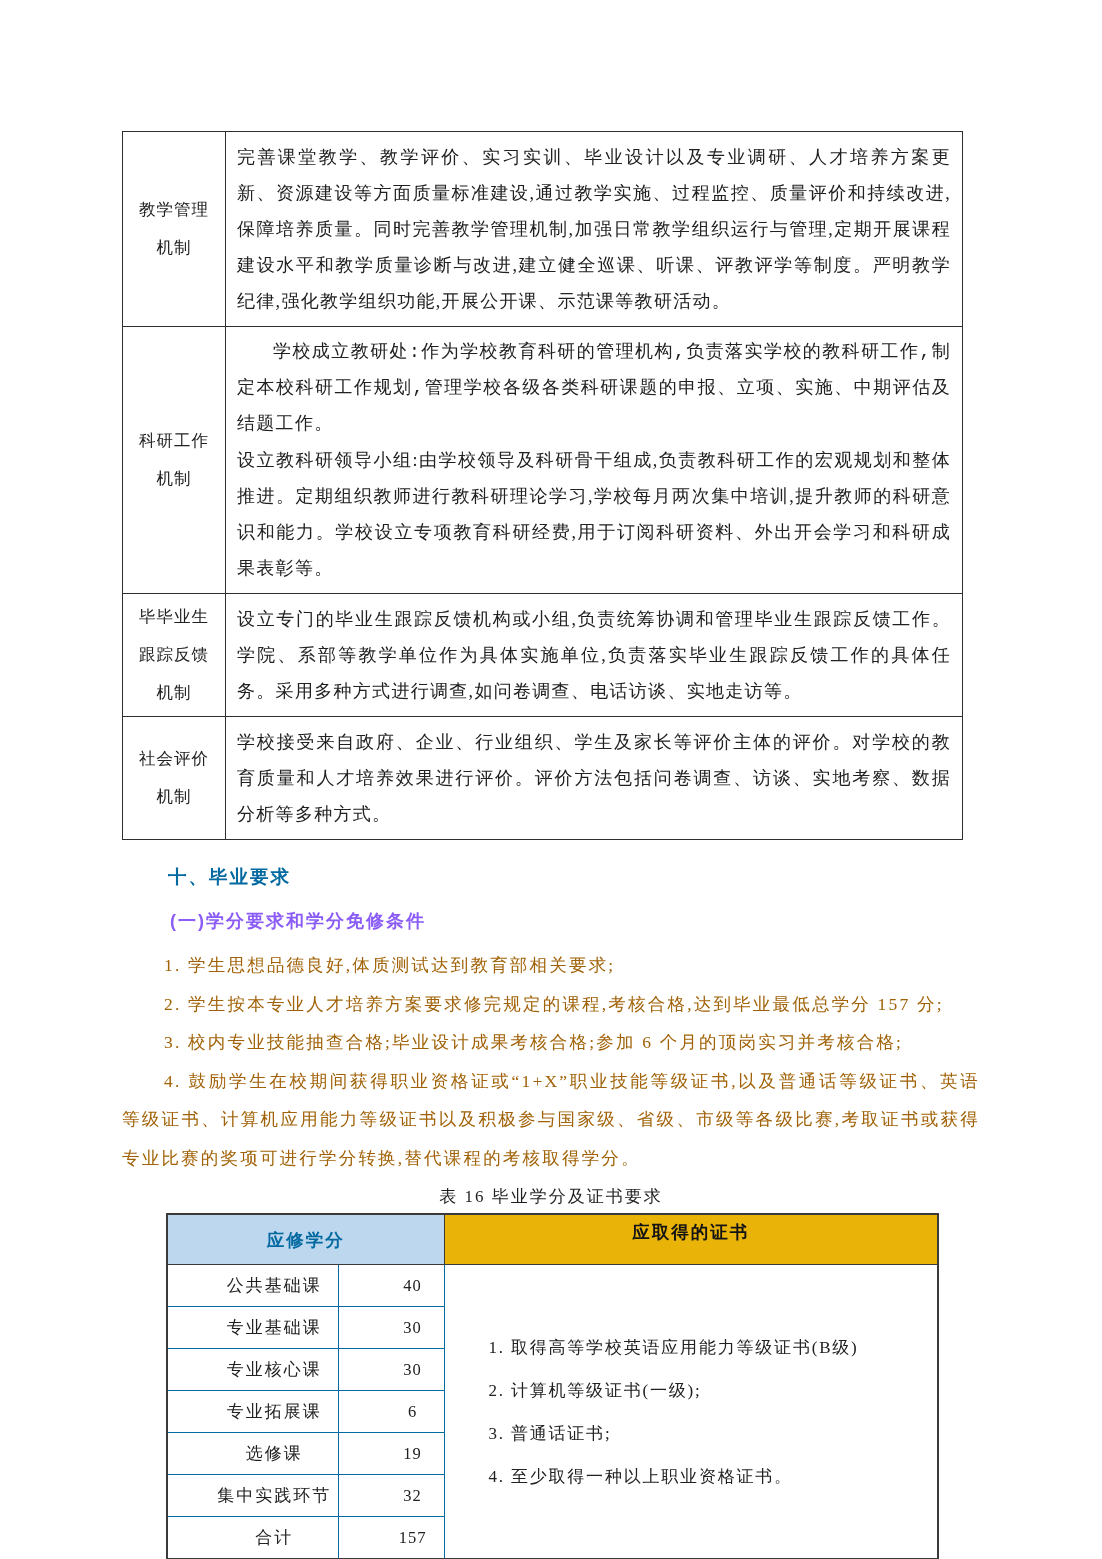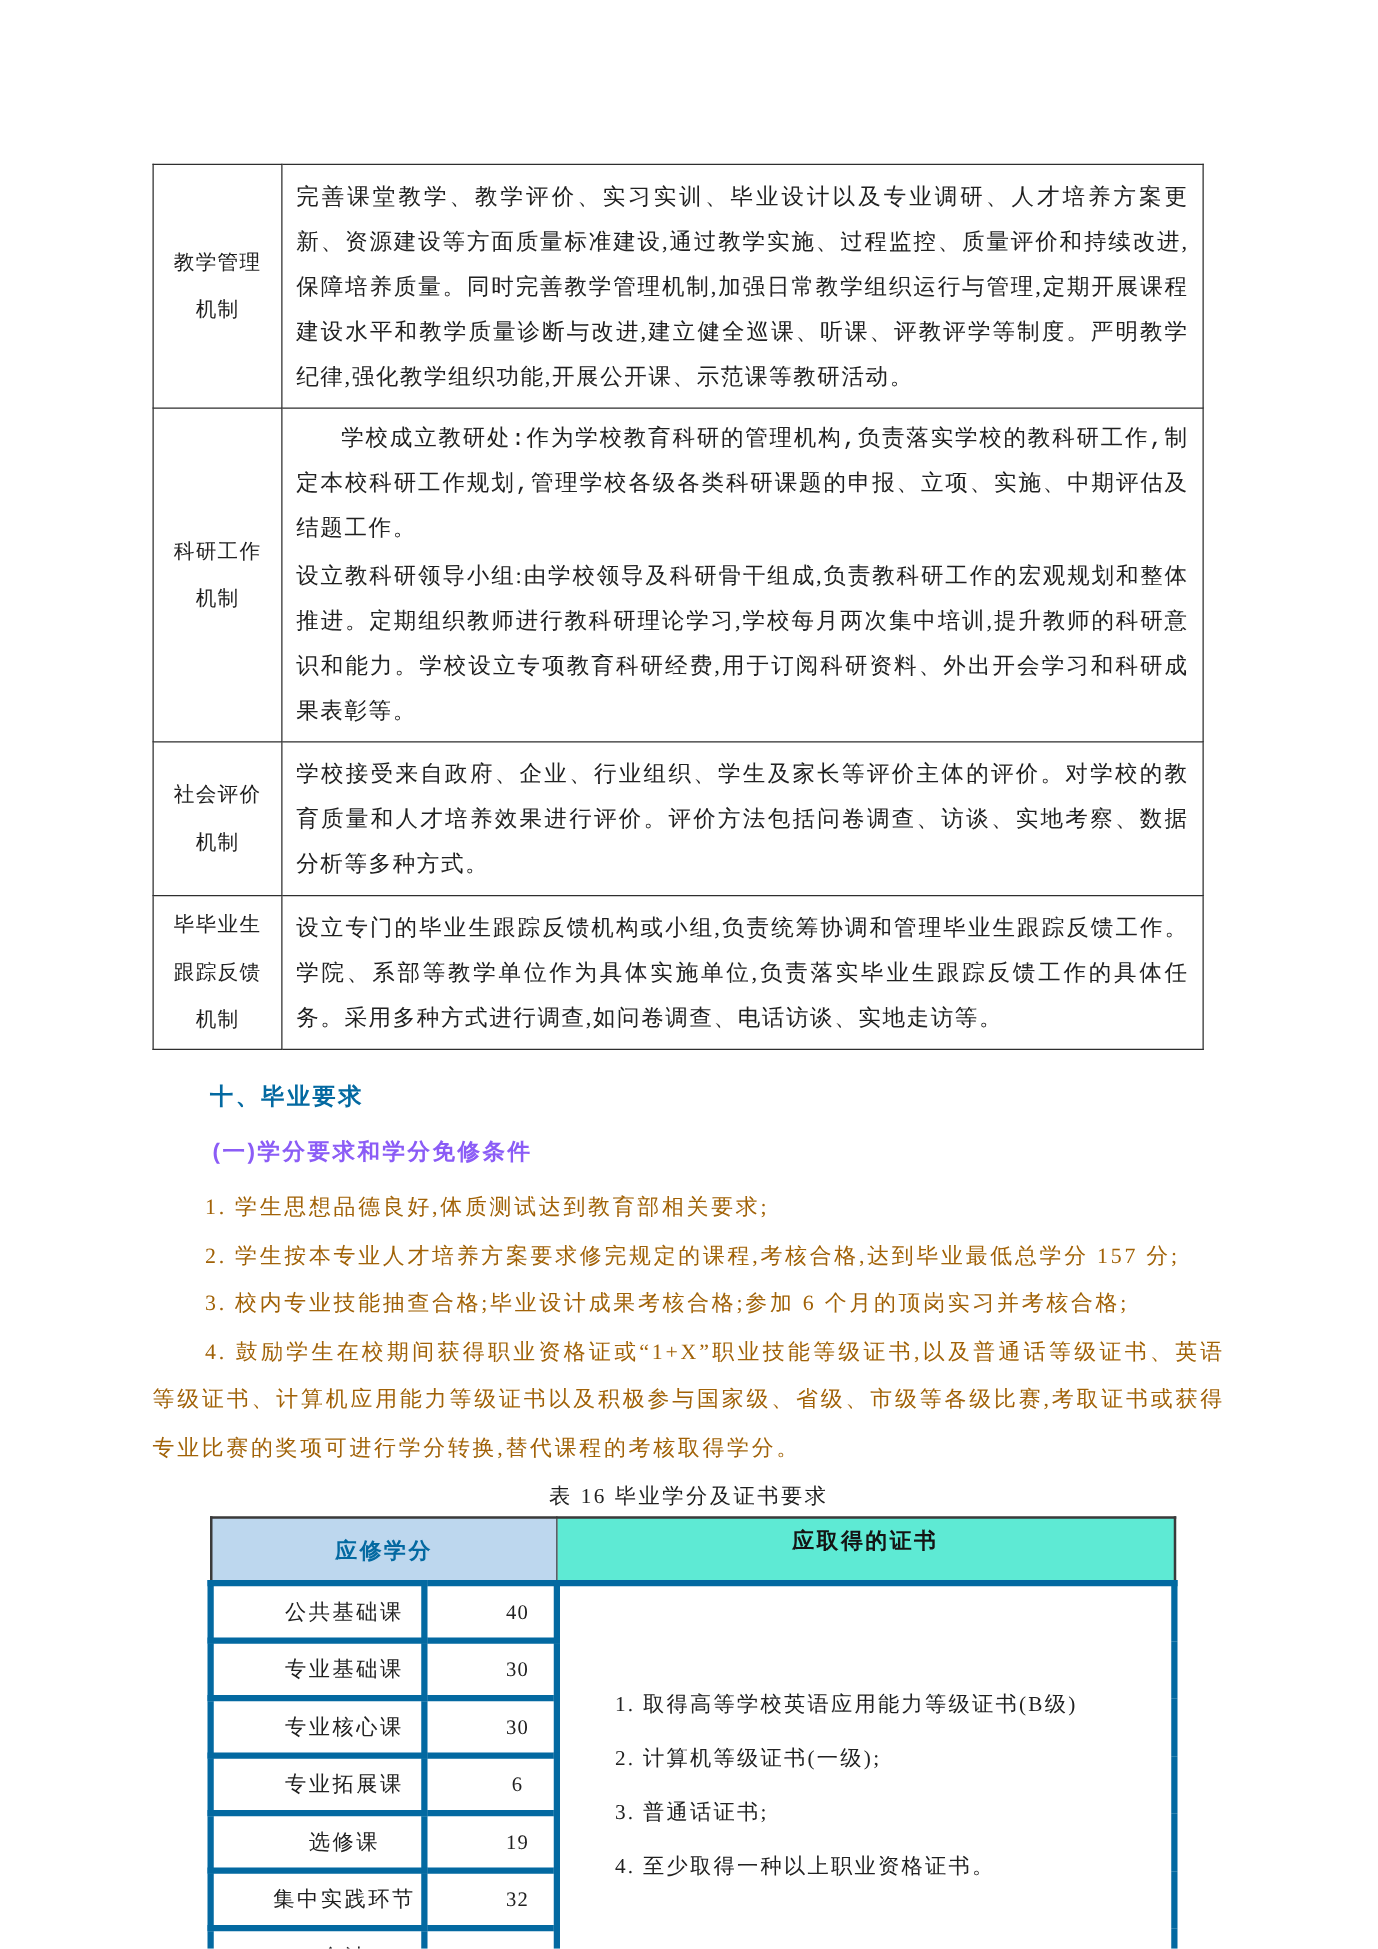--- a/index.html
+++ b/index.html
@@ -53,29 +53,29 @@
   
   .caption{
     margin:8px 0 4px 0;text-align:center;
     font-size:17px;letter-spacing:2px;color:#1f1f1f;line-height:24px;
   }
   table.credit{
     border-collapse:collapse;margin-left:44px;width:771px;table-layout:fixed;
     border:2px solid #3a3a3a;
   }
   table.credit th{border:1px solid #3a3a3a;}
-  table.credit td{border:5px solid #0369a1;padding-left:44px;}
+  table.credit td{border:1px solid #0369a1;padding-left:44px;}
   th.hd-left{
     height:47px;background:#bdd7ee;
     font-family:"Liberation Sans","DejaVu Sans",sans-serif;
     font-weight:bold;font-size:17.5px;letter-spacing:2px;color:#0369a1;
     text-align:center;vertical-align:middle;
   }
   th.hd-right{
-    background:#5eead4;
+    background:#eab308;
     font-family:"Liberation Sans","DejaVu Sans",sans-serif;
     font-weight:bold;font-size:17.5px;letter-spacing:2px;color:#141414;
     text-align:center;vertical-align:top;padding-top:5px;
   }
   td.course{
     height:39px;text-align:center;vertical-align:middle;
     font-size:17px;letter-spacing:2px;
   }
   td.value{
     text-align:center;vertical-align:middle;
@@ -108,32 +108,32 @@
         </tr>
         <tr>
           <td class="mech-label">科研工作
 机制</td>
           <td class="mech-body">
             <p class="indent">学校成立教研处:作为学校教育科研的管理机构,负责落实学校的教科研工作,制定本校科研工作规划,管理学校各级各类科研课题的申报、立项、实施、中期评估及结题工作。</p>
             <p>设立教科研领导小组:由学校领导及科研骨干组成,负责教科研工作的宏观规划和整体推进。定期组织教师进行教科研理论学习,学校每月两次集中培训,提升教师的科研意识和能力。学校设立专项教育科研经费,用于订阅科研资料、外出开会学习和科研成果表彰等。</p>
           </td>
         </tr>
         <tr>
-          <td class="mech-label">社会评价
-机制</td>
-          <td class="mech-body">
-            <p>学校接受来自政府、企业、行业组织、学生及家长等评价主体的评价。对学校的教育质量和人才培养效果进行评价。评价方法包括问卷调查、访谈、实地考察、数据分析等多种方式。</p>
-          </td>
-        </tr>
-        <tr>
           <td class="mech-label">毕毕业生
 跟踪反馈
 机制</td>
           <td class="mech-body">
             <p>设立专门的毕业生跟踪反馈机构或小组,负责统筹协调和管理毕业生跟踪反馈工作。学院、系部等教学单位作为具体实施单位,负责落实毕业生跟踪反馈工作的具体任务。采用多种方式进行调查,如问卷调查、电话访谈、实地走访等。</p>
+          </td>
+        </tr>
+        <tr>
+          <td class="mech-label">社会评价
+机制</td>
+          <td class="mech-body">
+            <p>学校接受来自政府、企业、行业组织、学生及家长等评价主体的评价。对学校的教育质量和人才培养效果进行评价。评价方法包括问卷调查、访谈、实地考察、数据分析等多种方式。</p>
           </td>
         </tr>
       </tbody>
     </table>
 
     <h2 class="h1">十、毕业要求</h2>
     <h3 class="h2">(一)学分要求和学分免修条件</h3>
 
     <div class="items">
       <p>1. 学生思想品德良好,体质测试达到教育部相关要求;</p>

